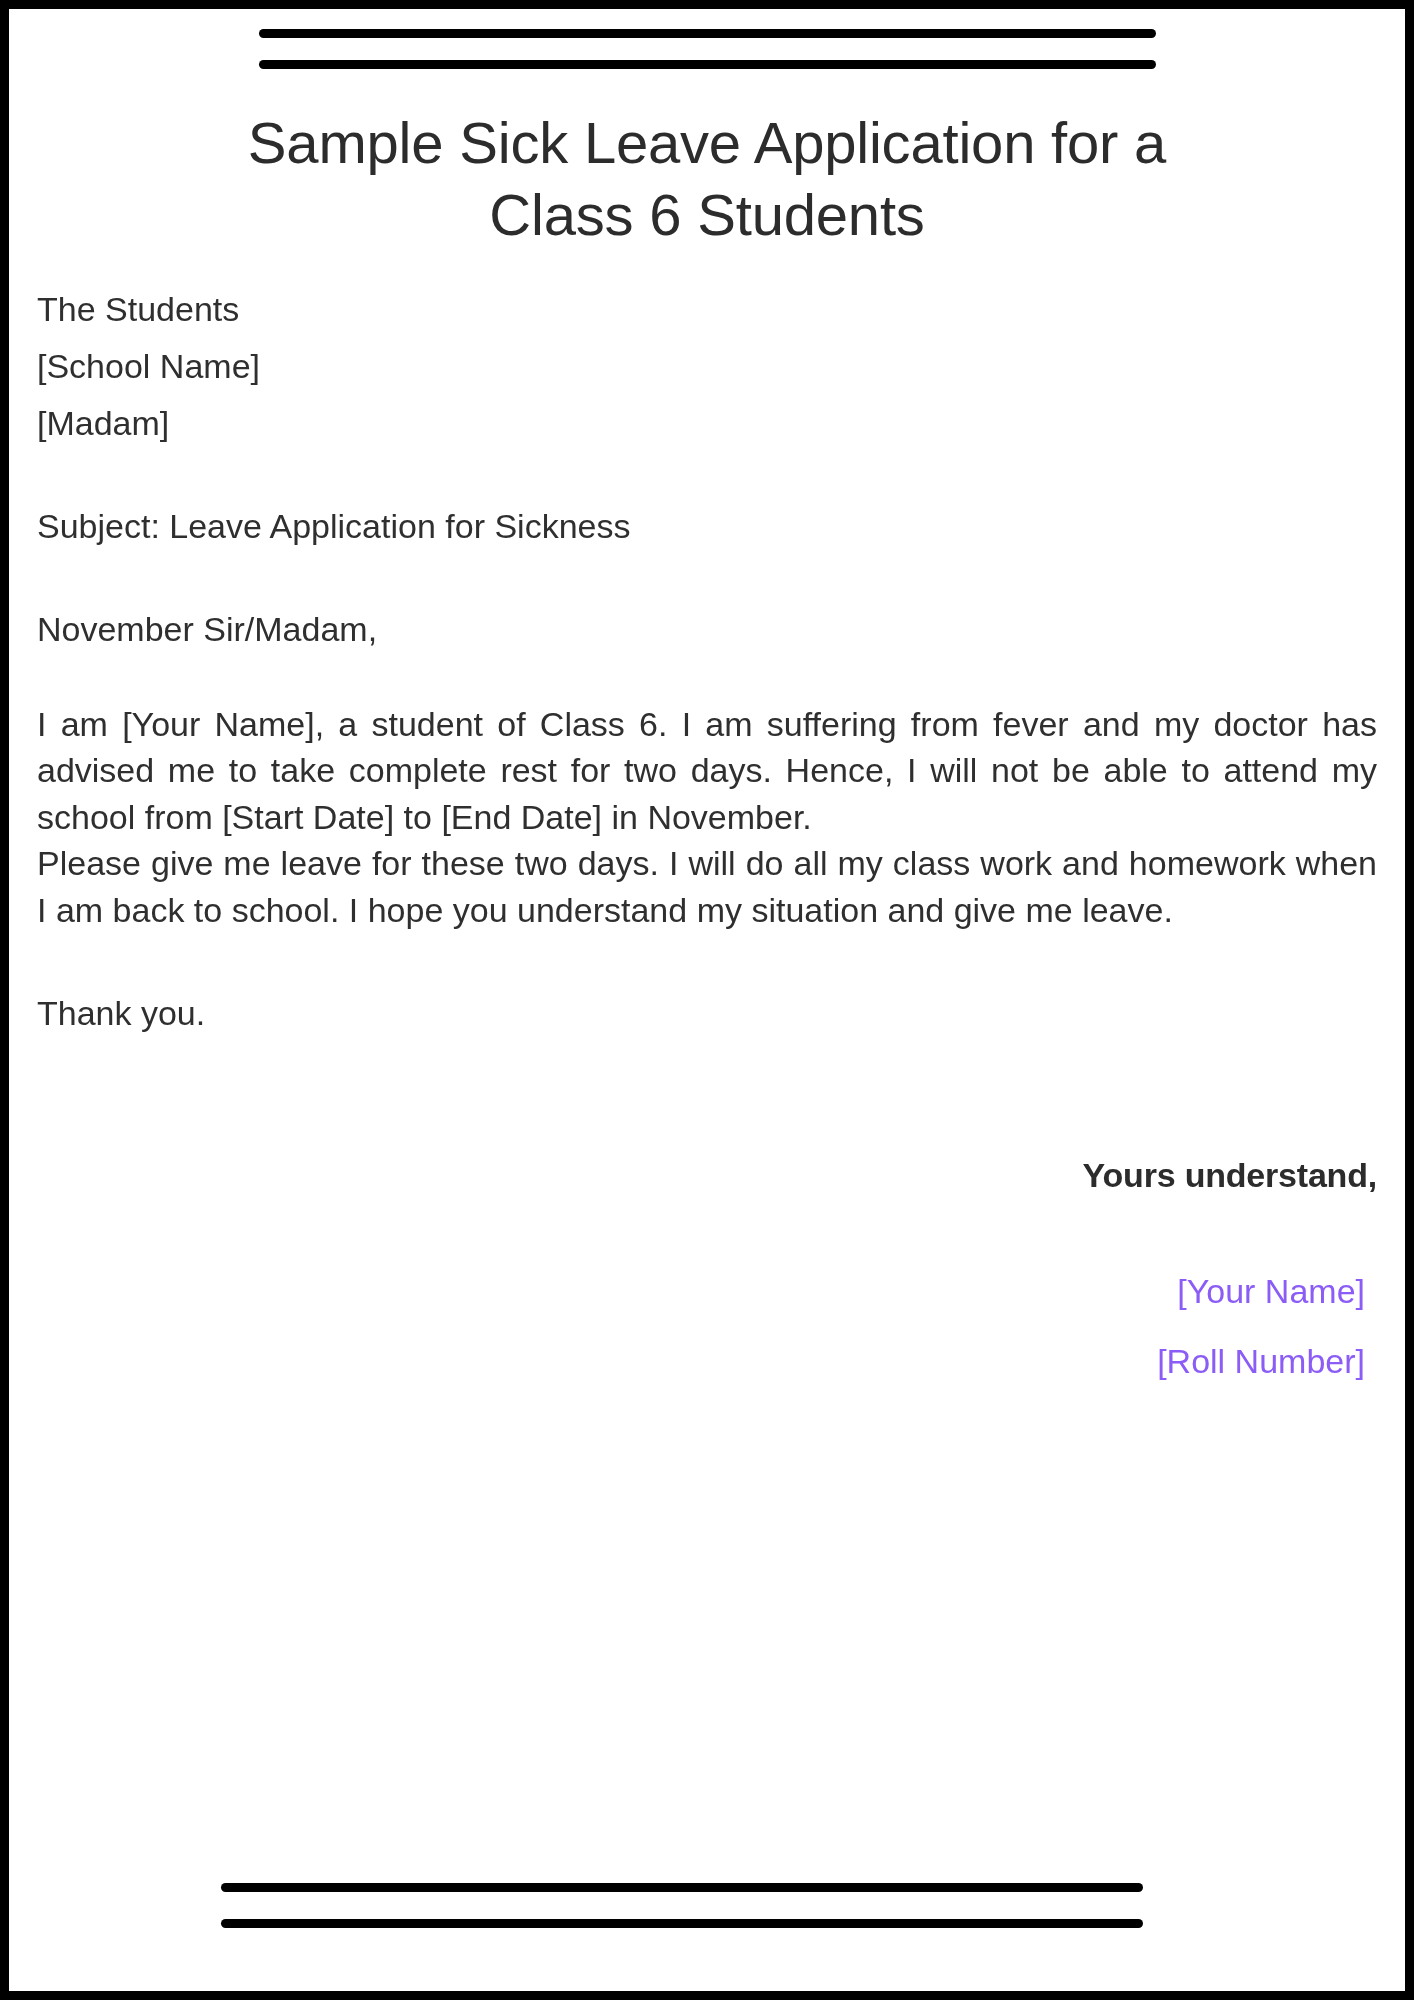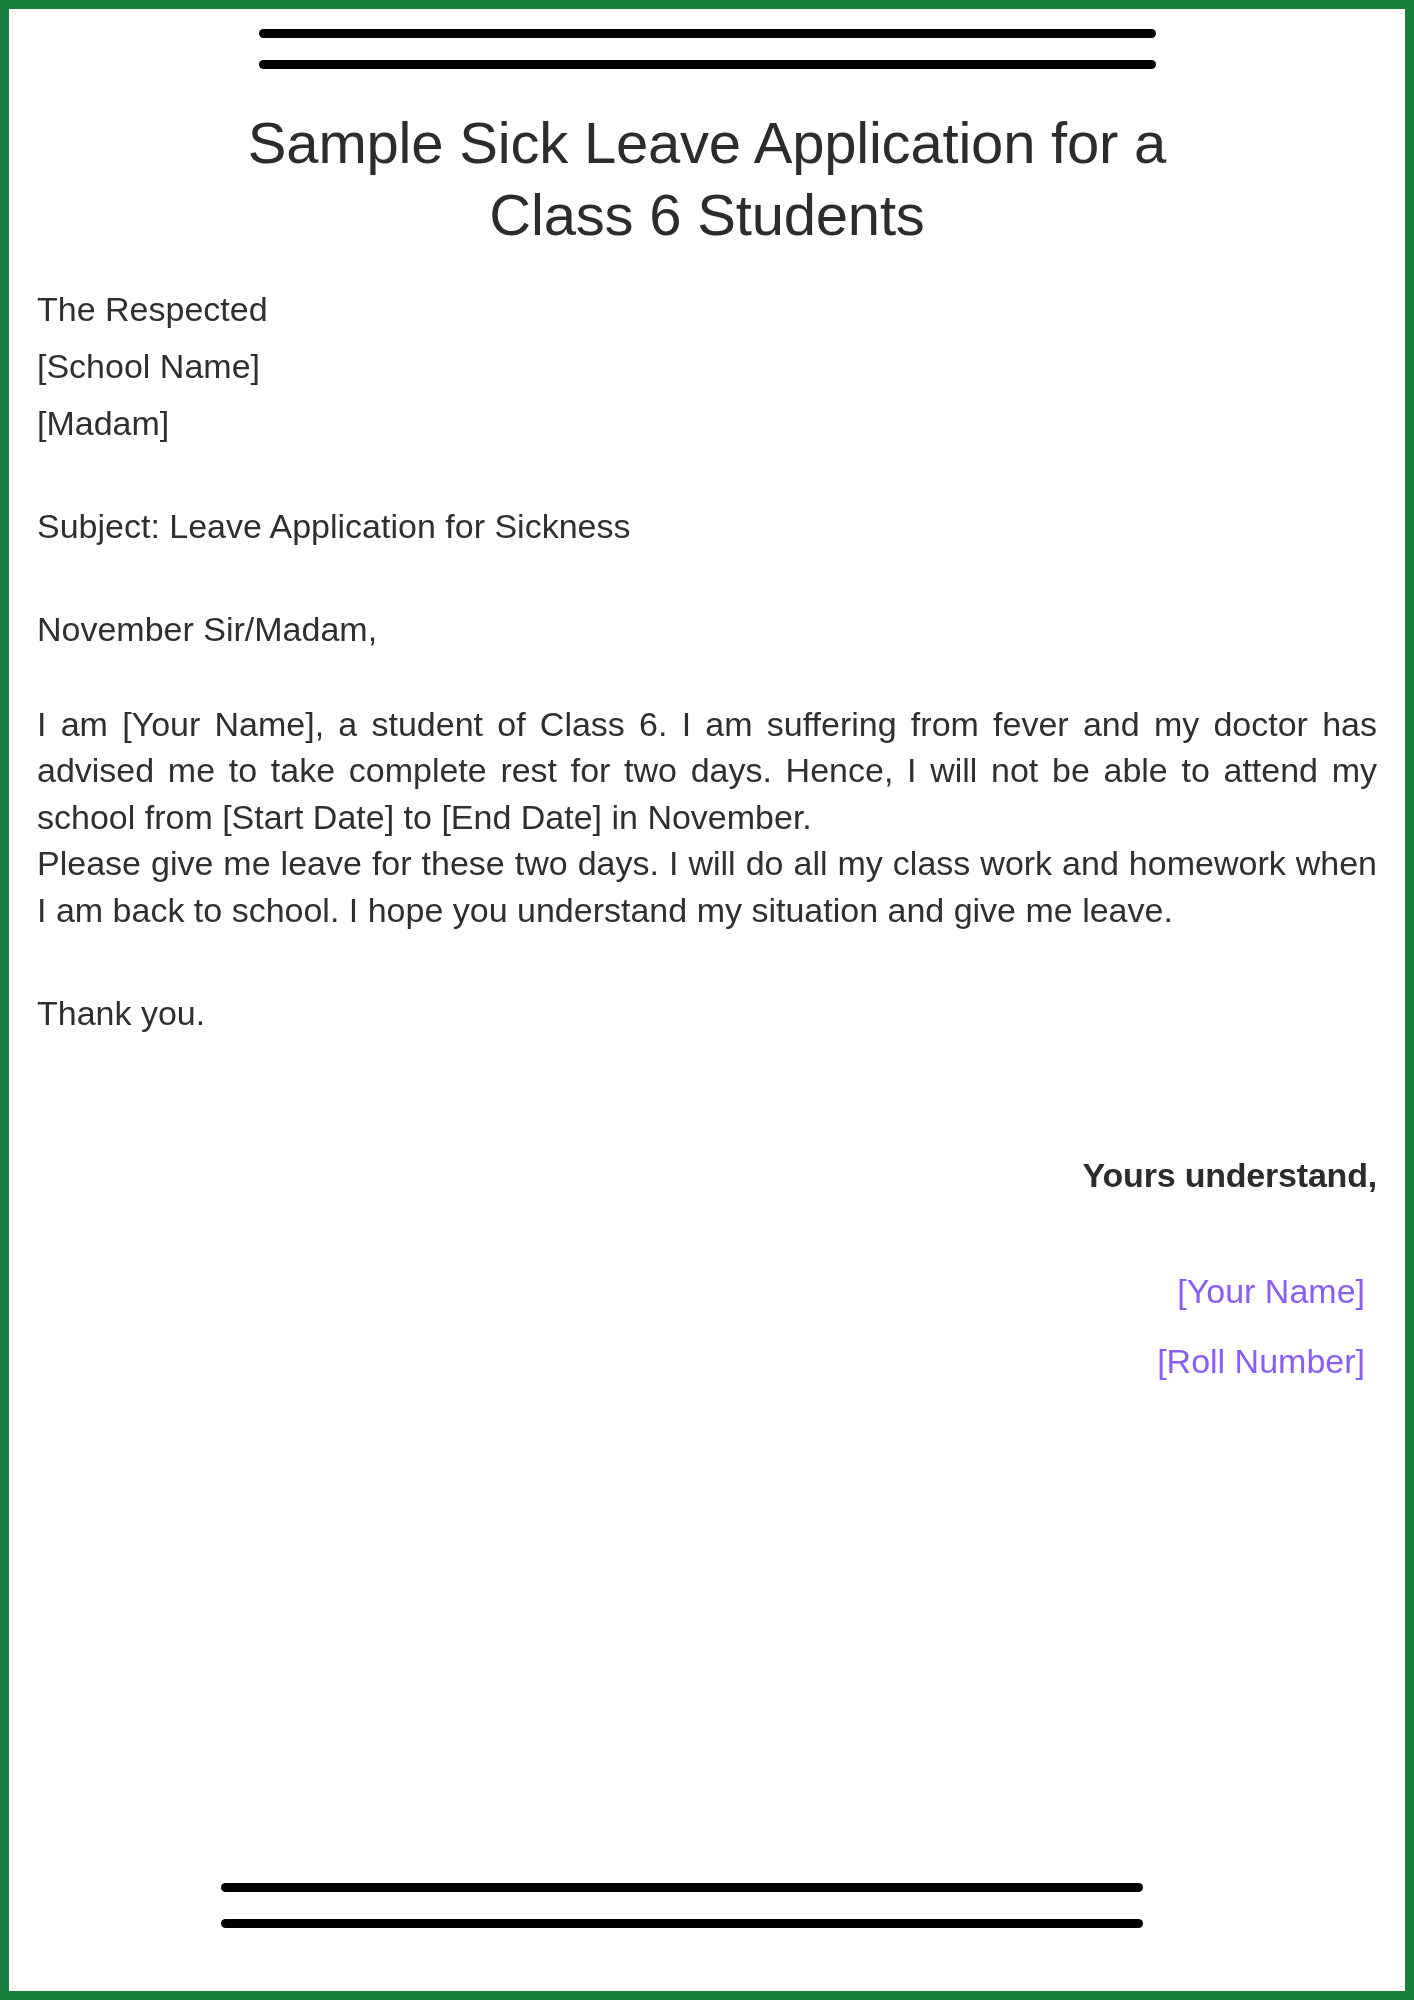--- a/index.html
+++ b/index.html
@@ -7,21 +7,21 @@
     padding: 0;
     background: #ffffff;
   }
 
   .page {
     position: relative;
     width: 1414px;
     height: 2000px;
     background: #ffffff;
     box-sizing: border-box;
-    border: 9px solid #15803d;
+    border: 9px solid #000000;
     overflow: hidden;
     font-family: "Liberation Sans", sans-serif;
   }
 
   .inner {
     position: absolute;
     left: 0;
     top: 0;
     right: 0;
     bottom: 0;
@@ -141,21 +141,21 @@
 
     <div class="rule-block-top">
       <div class="rule r1"></div>
       <div class="rule r2"></div>
     </div>
 
     <h1 class="title"><span>Sample Sick Leave Application for a</span><br><span>Class 6 Students</span></h1>
 
     <div class="letter">
 
-      <p class="addr-line">The Respected</p>
+      <p class="addr-line">The Students</p>
       <p class="addr-line">[School Name]</p>
       <p class="addr-line">[Madam]</p>
 
       <div class="spacer-md"></div>
 
       <p class="subject">Subject: Leave Application for Sickness</p>
 
       <div class="spacer-md"></div>
 
       <p class="salutation">November Sir/Madam,</p>

